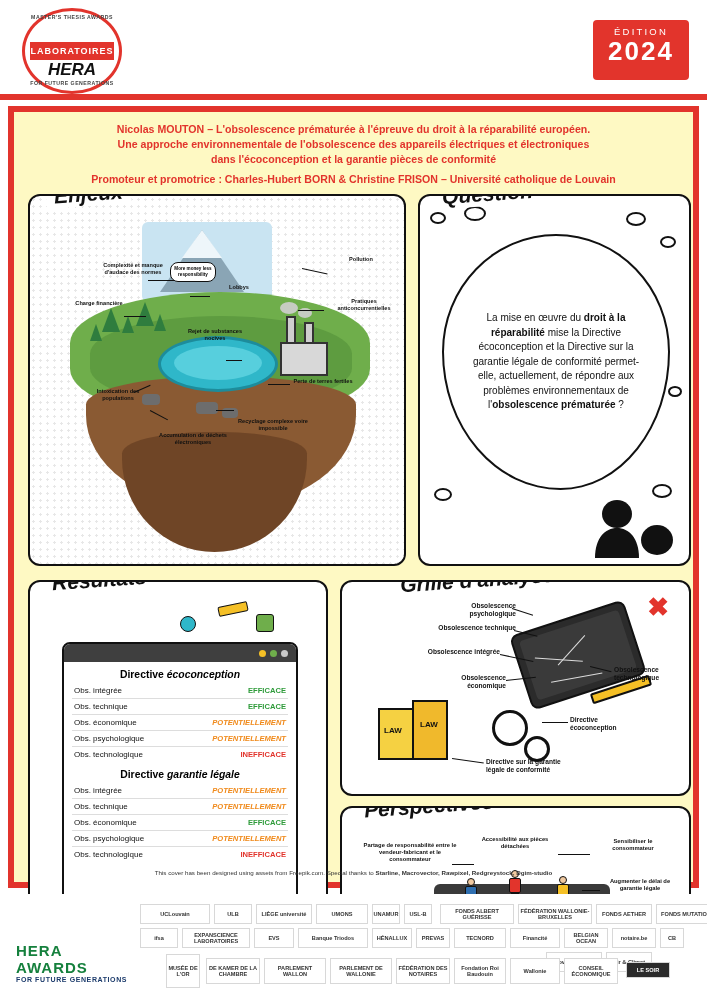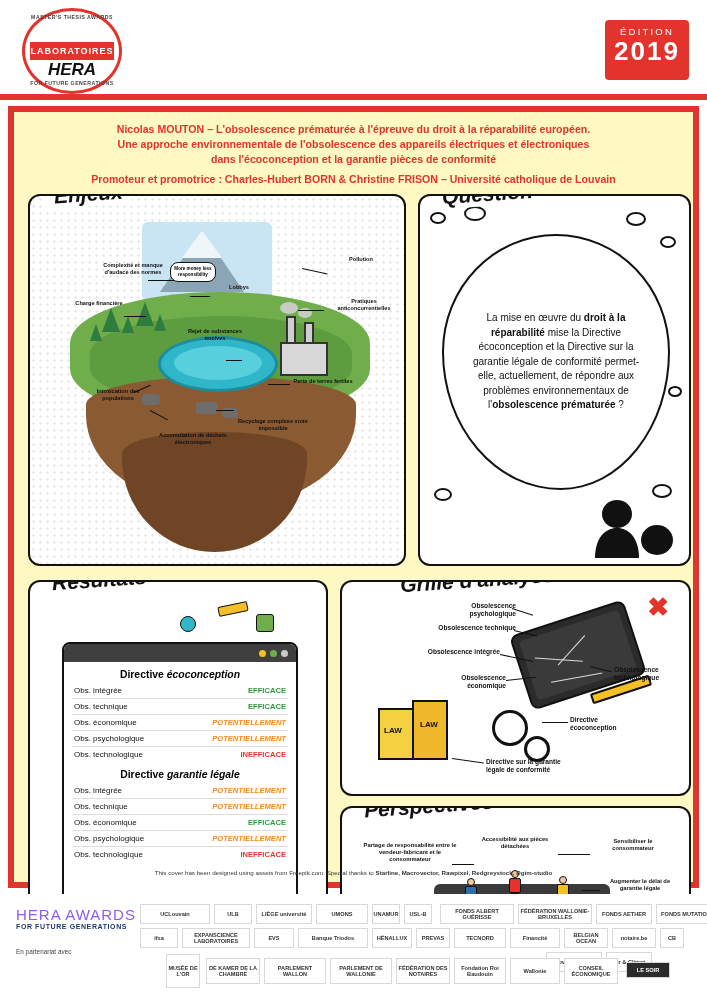--- a/index.html
+++ b/index.html
@@ -54,21 +54,21 @@
   .fgf-mark { width: 34px; height: 44px; position:relative; }
   .fgf-txt1 {
     font-size: 12.5px; letter-spacing: 3.4px; color:#1b3a6b; font-weight:bold;
   }
   .fgf-txt2 {
     font-size: 15.5px; letter-spacing: 2.4px; color:#1b3a6b; font-weight:bold;
   }
 
   .edition {
     position:absolute; right: 18px; top: 20px;
-    background:#e2342c; color:#fff; width: 84px; height: 60px;
+    background:#e2342c; color:#fff; width: 96px; height: 60px;
     border-radius: 4px; text-align:center; padding-top:6px;
   }
   .edition .ed-label { font-size: 9.5px; letter-spacing: 2.2px; }
   .edition .ed-year { font-size: 26px; font-weight: bold; letter-spacing: 2px; line-height: 28px;}
 
   
   .poster {
     position:absolute; left: 8px; top: 106px;
     width: 691px; height: 782px;
     background: #e2342c;
@@ -280,21 +280,21 @@
   .credits b { font-weight:bold; }
 
   
   .footer {
     position:absolute; left: 0; top: 894px; width: 707px; height: 106px;
     background:#fff;
   }
   .hera-awards {
     position:absolute; left: 16px; top: 12px; width: 120px;
   }
-  .ha-1 { font-size: 15px; font-weight:normal; color:#8b5cf6; letter-spacing:1px;}
+  .ha-1 { font-size: 15px; font-weight:bold; color:#15803d; letter-spacing:1px;margin-top:36px;}
   .ha-2 { font-size: 7px; font-weight:bold; color:#1b3a6b; letter-spacing:.6px;}
   .ha-3 { font-size: 6.4px; color:#444; margin-top: 18px; }
   .logo-grid {
     position:absolute; left: 140px; top: 6px; width: 560px; height: 98px;
   }
   .logo {
     position:absolute;
     border: 1px solid #d8d8d8;
     background: #fff;
     font-size: 5.6px; font-weight:bold; color:#333;
@@ -312,21 +312,21 @@
     <div class="hera-ring"></div>
     <div class="hera-top-text">MASTER'S THESIS AWARDS</div>
     <div class="hera-band">LABORATOIRES</div>
     <div class="hera-name">HERA</div>
     <div class="hera-bottom-text">FOR FUTURE GENERATIONS</div>
   </div>
 
 
   <div class="edition">
     <div class="ed-label">ÉDITION</div>
-    <div class="ed-year">2019</div>
+    <div class="ed-year">2024</div>
   </div>
 </div>
 
 <div class="poster">
   <div class="poster-inner">
 
     <div class="title-block">
       <div class="title-line">Nicolas MOUTON – L'obsolescence prématurée à l'épreuve du droit à la réparabilité européen.</div>
       <div class="title-line">Une approche environnementale de l'obsolescence des appareils électriques et électroniques</div>
       <div class="title-line">dans l'écoconception et la garantie pièces de conformité</div>

